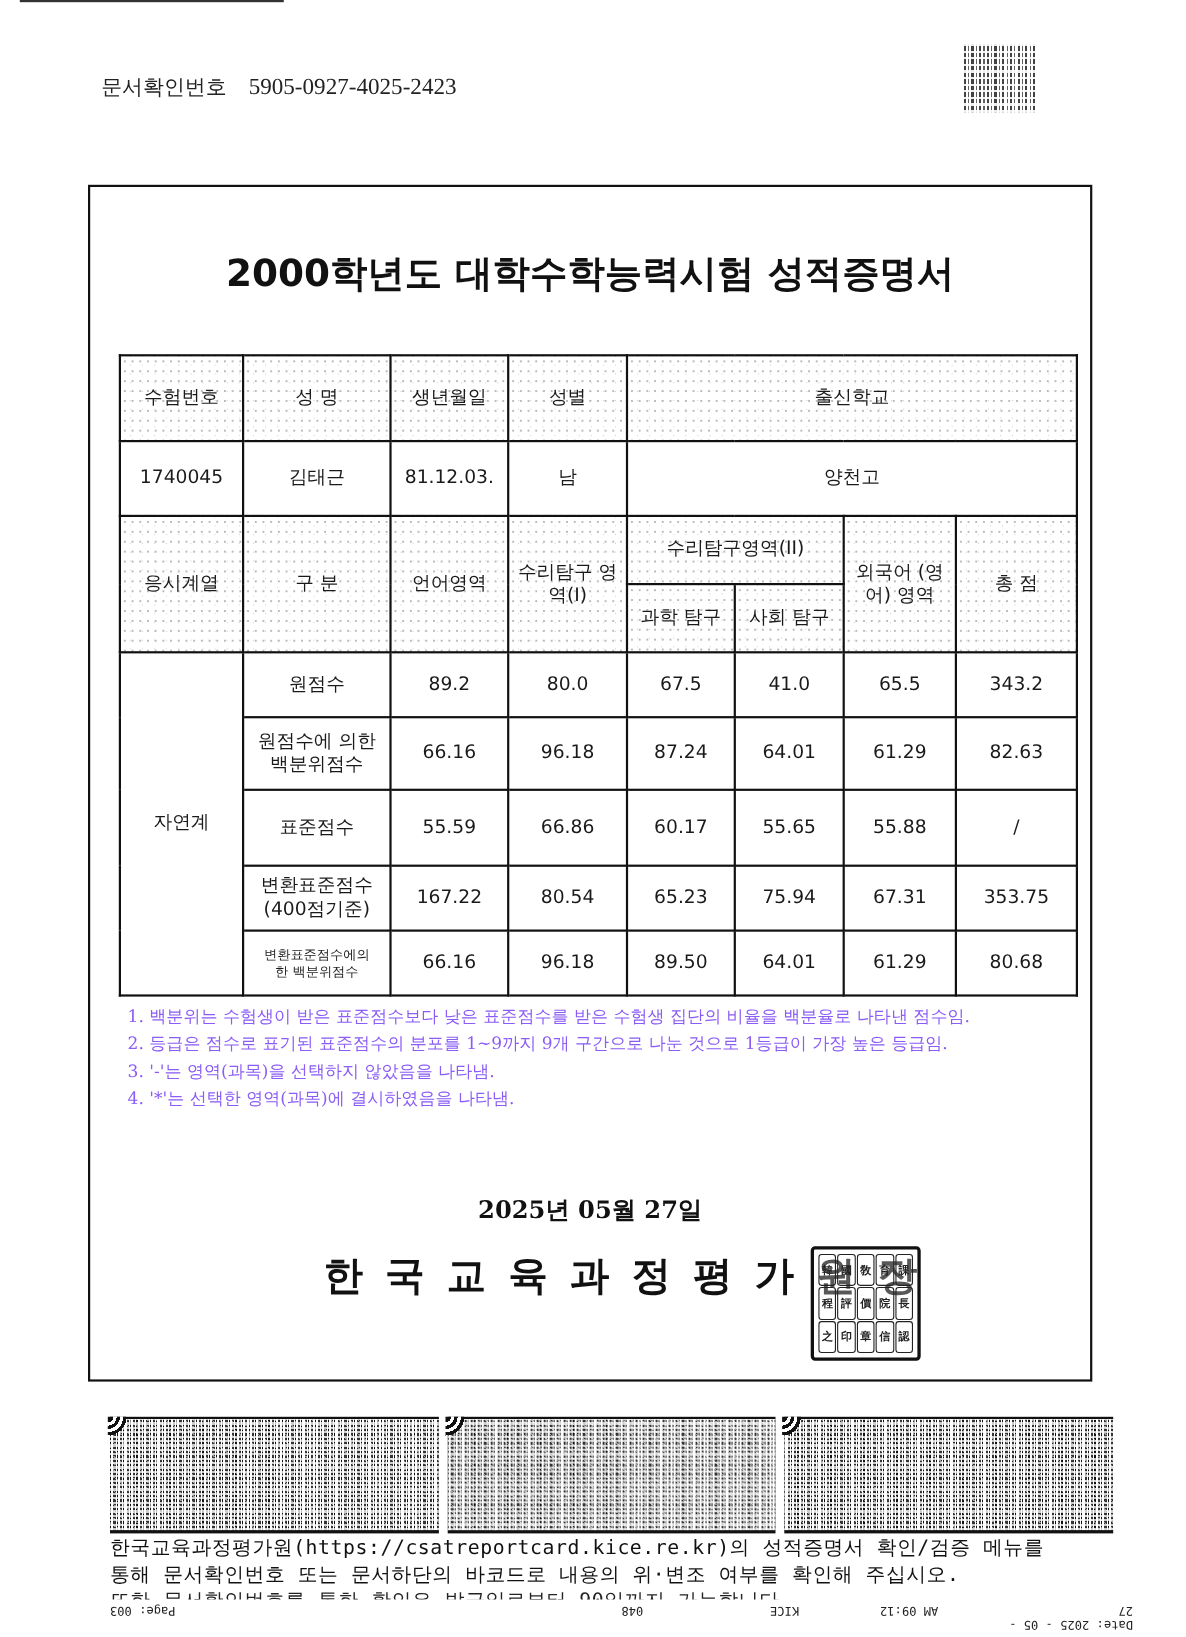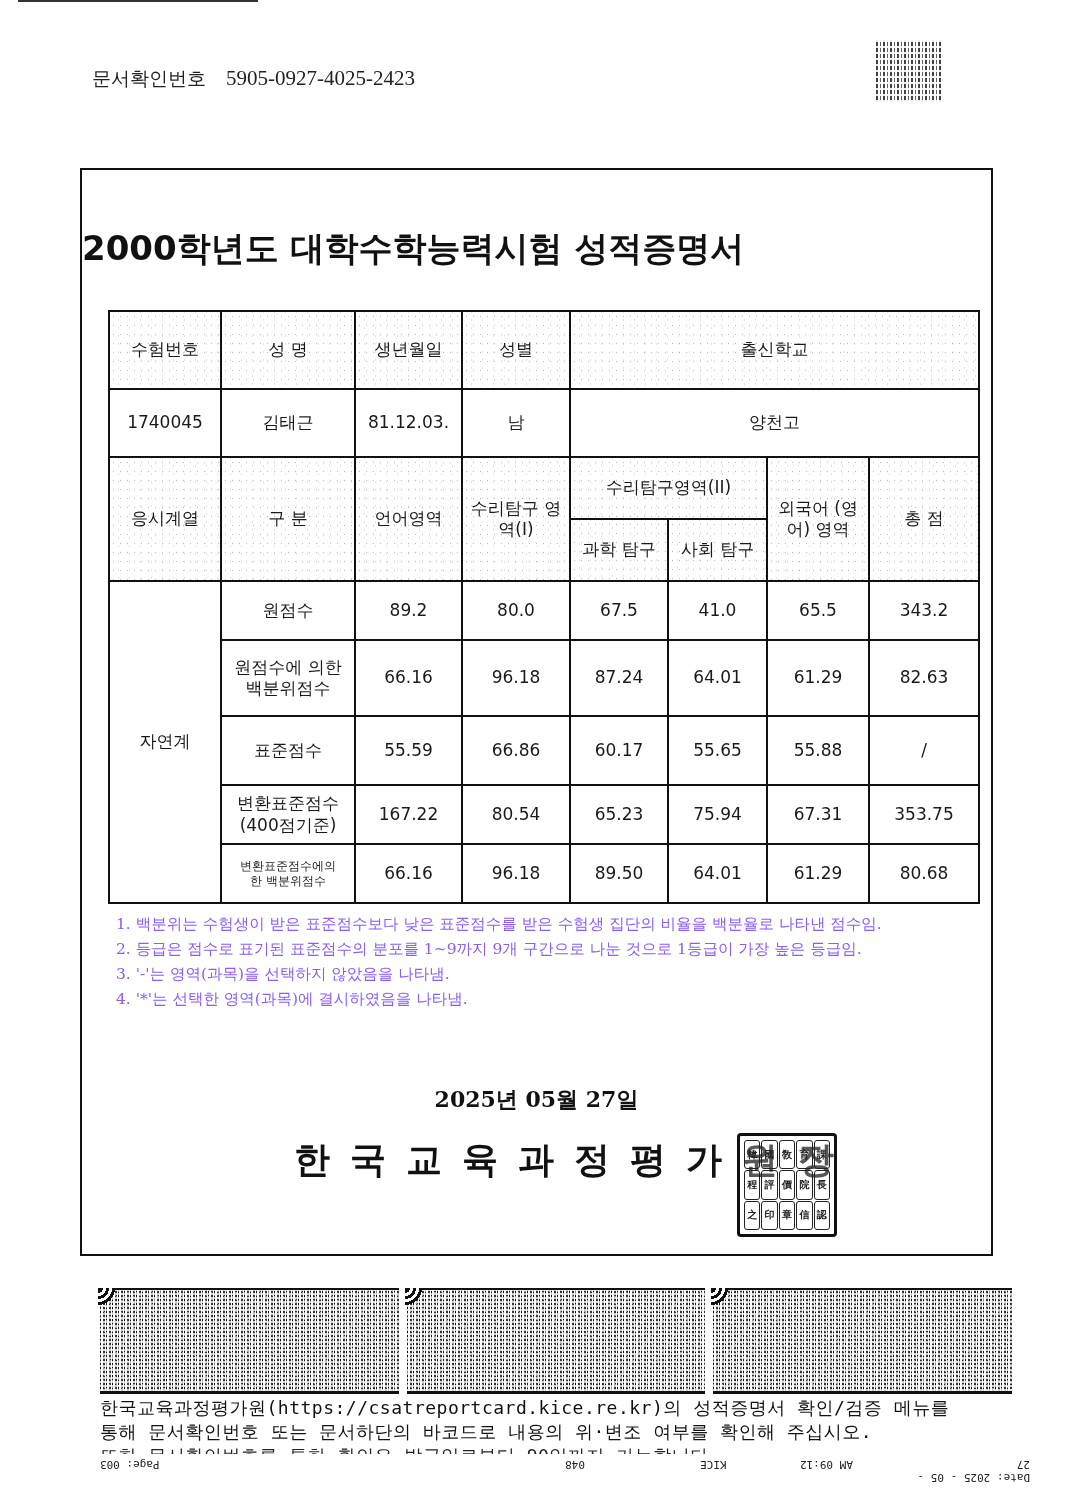--- a/index.html
+++ b/index.html
@@ -12,24 +12,24 @@
   .qr-top { position: absolute; left: 876px; top: 40px; width: 66px; height: 62px;
             background:
               repeating-linear-gradient(90deg, #222 0 2px, #fff 2px 4px, #444 4px 5px, #fff 5px 7px),
               #fff;
             opacity: 0.85; }
   .qr-top::after { content:""; position:absolute; inset:0;
             background: repeating-linear-gradient(0deg, rgba(255,255,255,0.9) 0 2px, transparent 2px 6px); }
 
   .frame { position: absolute; left: 80px; top: 168px; width: 913px; height: 1088px;
            border: 2px solid #111; box-sizing: border-box; }
-  .title { position: absolute; left: 0; right: 0; top: 56px; text-align: left;
+  .title { position: absolute; left: 0; right: 0; top: 56px; text-align: center;
            font-size: 34px; font-weight: bold; letter-spacing: 0px; color: #111; }
 
-  table.grid { position: absolute; left: 26px; top: 140px; border-collapse: collapse;
+  table.grid { position: absolute; left: 26px; top: 152px; border-collapse: collapse;
                width: 870px; table-layout: fixed; }
   table.grid td { border: 2px solid #111; text-align: center; vertical-align: middle;
                   font-size: 17px; padding: 0; color: #1a1a1a; line-height: 1.25; }
   table.grid td.hdr { background:
       radial-gradient(#bbb 0.6px, transparent 0.8px) 0 0/7px 9px,
       radial-gradient(#ccc 0.6px, transparent 0.8px) 3px 4px/11px 8px, #fff; }
   .small { font-size: 12px !important; }
 
   .notes { position: absolute; left: 34px; top: 742px; width: 860px; font-size: 15.5px;
            font-family: "DejaVu Serif", "Liberation Serif", serif; line-height: 25px; color: #8b5cf6; }
@@ -128,21 +128,21 @@
     <tr style="height:59px">
       <td rowspan="5">자연계</td>
       <td>원점수</td>
       <td>89.2</td>
       <td>80.0</td>
       <td>67.5</td>
       <td>41.0</td>
       <td>65.5</td>
       <td>343.2</td>
     </tr>
-    <tr style="height:76px">
+    <tr style="height:66px">
       <td style="padding:0 6px">원점수에 의한 백분위점수</td>
       <td>66.16</td>
       <td>96.18</td>
       <td>87.24</td>
       <td>64.01</td>
       <td>61.29</td>
       <td>82.63</td>
     </tr>
     <tr style="height:69px">
       <td>표준점수</td>

